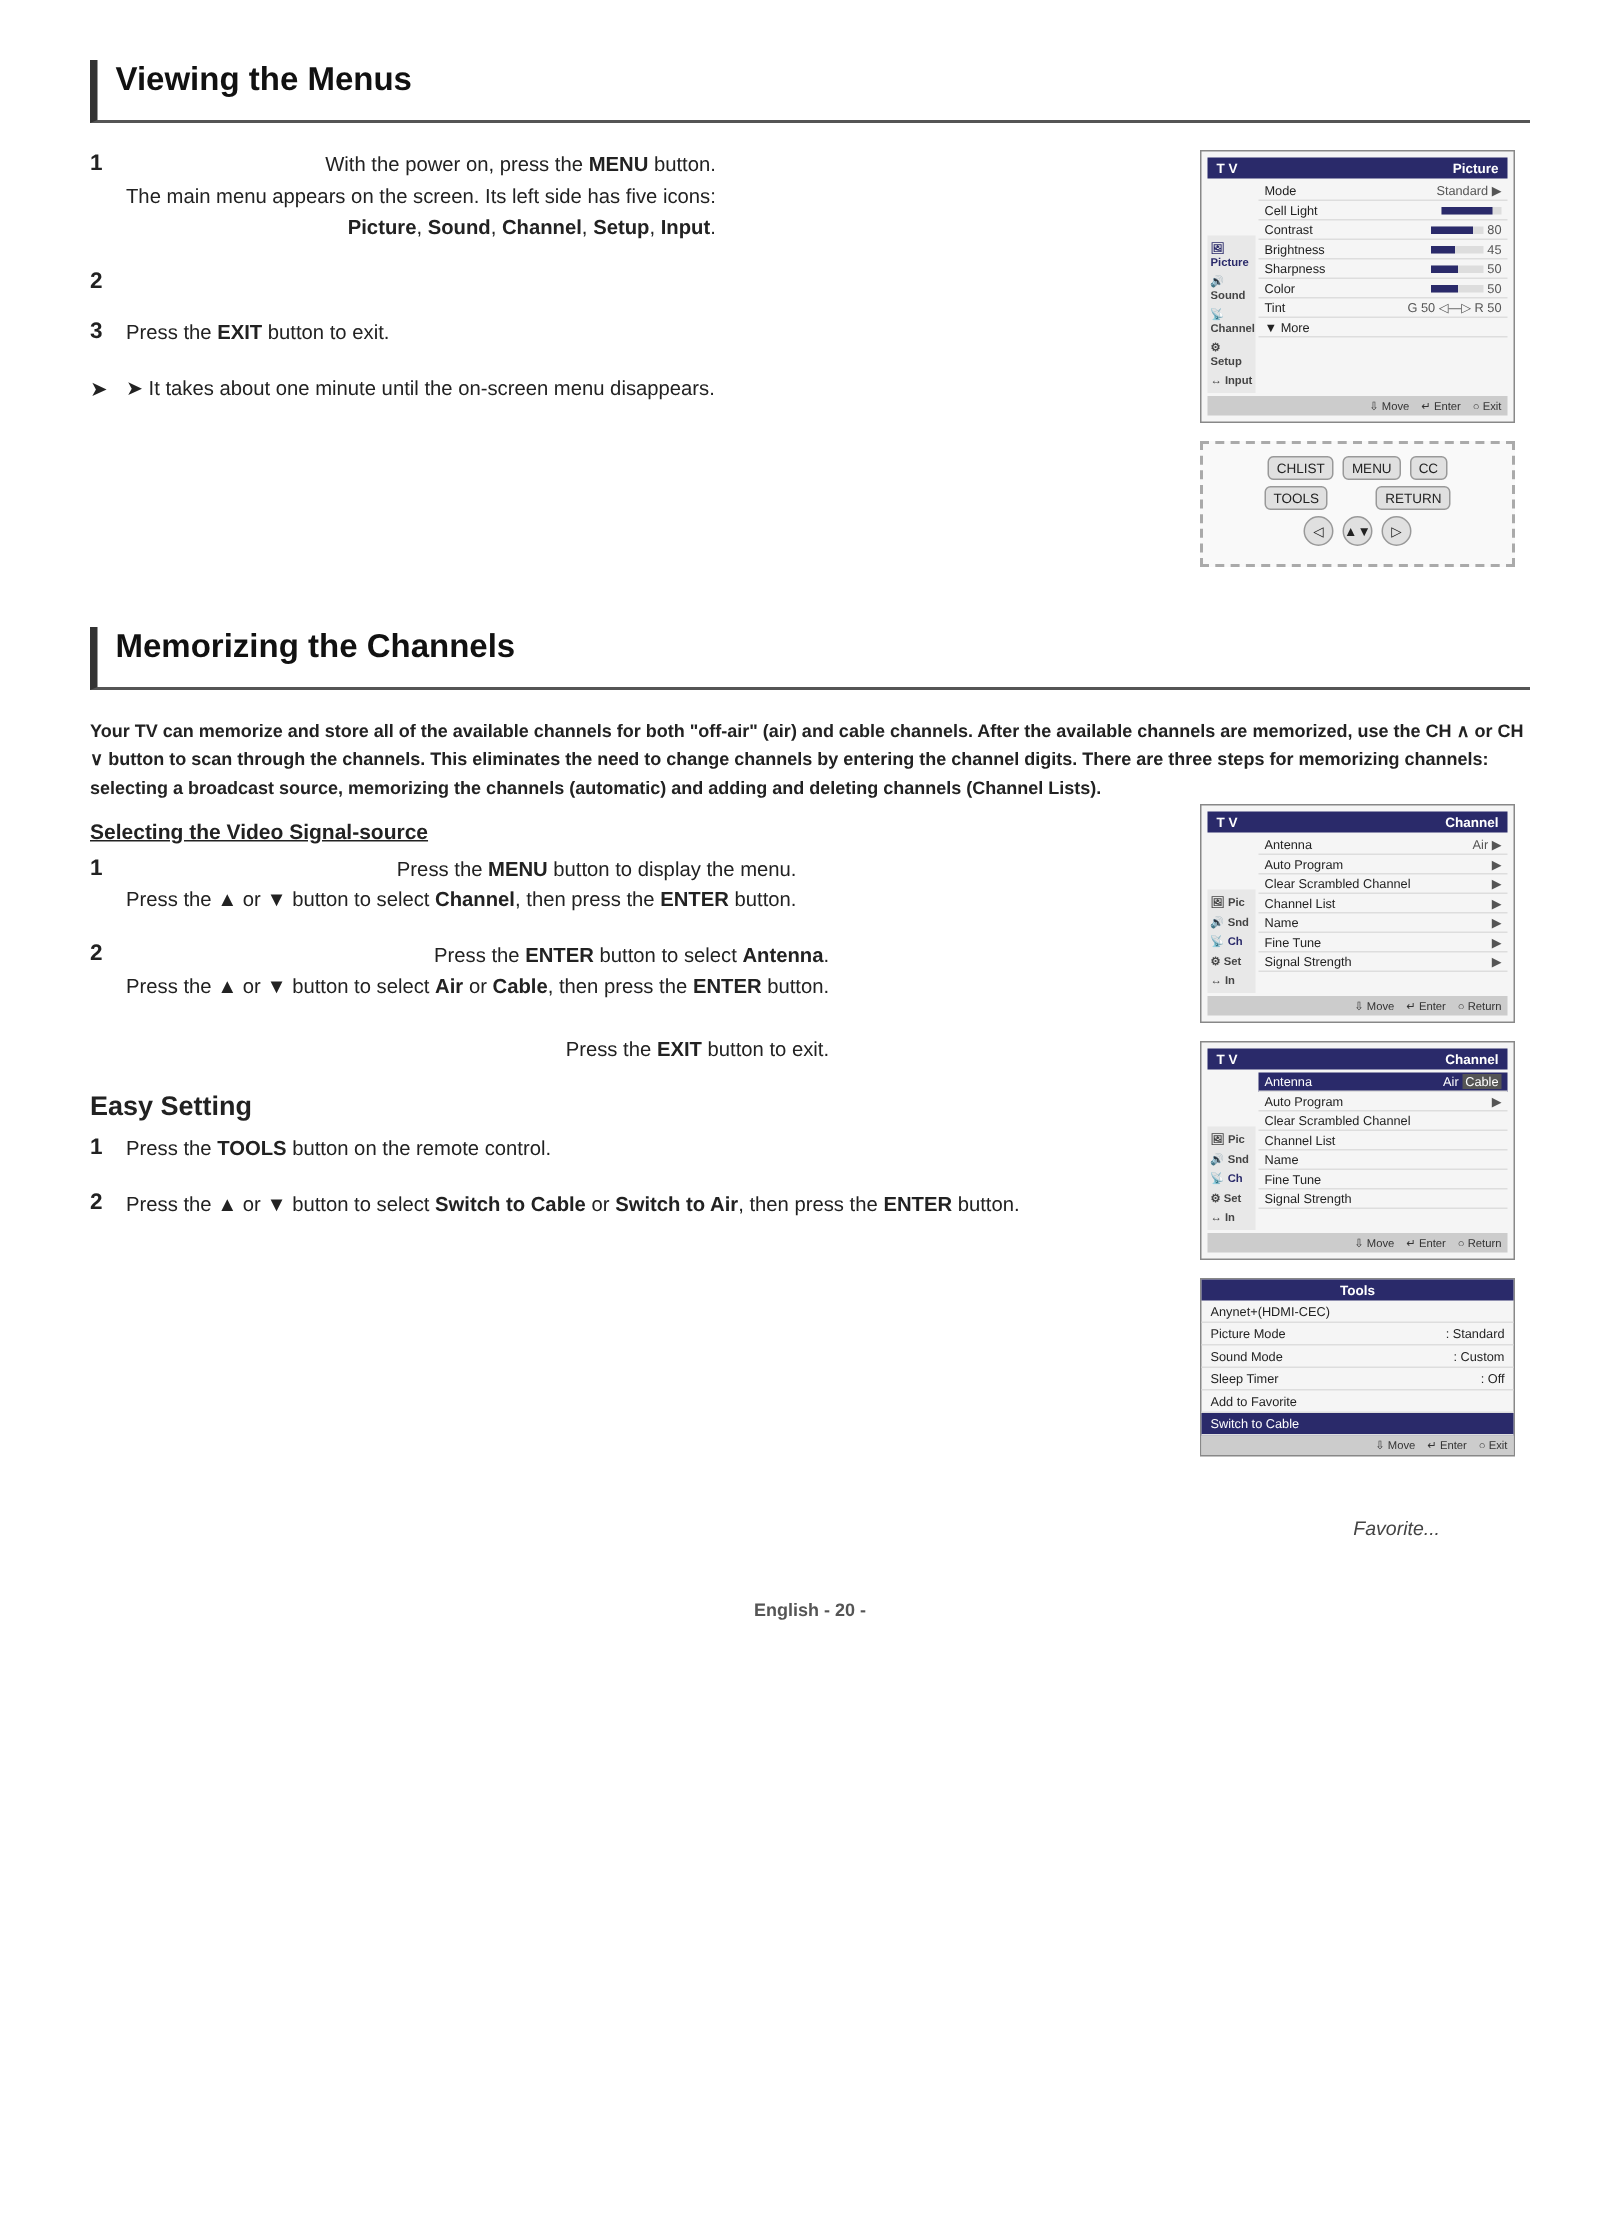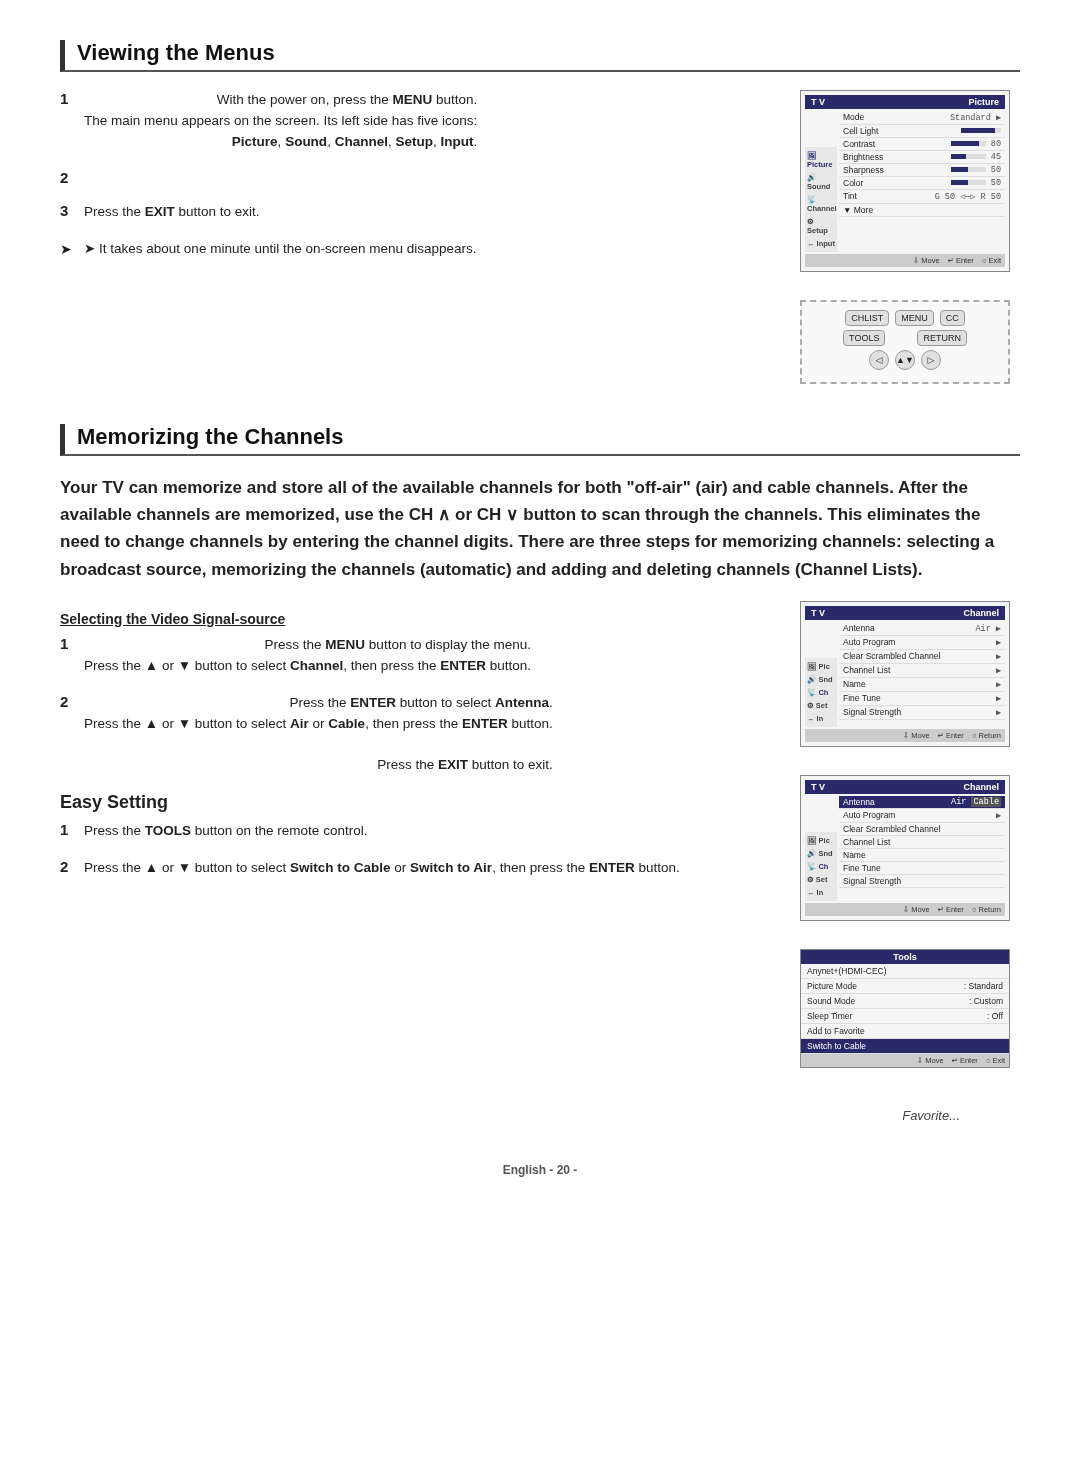--- a/index.html
+++ b/index.html
@@ -15,21 +15,21 @@
 
     
     .section-title {
       font-size: 22px;
       font-weight: bold;
       color: #111;
       border-left: 5px solid #333;
       padding-left: 12px;
       margin-bottom: 18px;
       border-bottom: 2px solid #555;
-      padding-bottom: 4px;
+      padding-bottom: 14px;
     }
 
     .section {
       margin-bottom: 40px;
     }
 
     
     .two-col {
       display: flex;
       gap: 20px;
@@ -38,21 +38,21 @@
 
     .steps-col {
       flex: 1;
     }
 
     .img-col {
       width: 220px;
       flex-shrink: 0;
       display: flex;
       flex-direction: column;
-      gap: 28px;
+      gap: 12px;
     }
 
     
     .step {
       display: flex;
       gap: 8px;
       margin-bottom: 16px;
       align-items: flex-start;
     }
 
@@ -79,24 +79,23 @@
       line-height: 1.55;
     }
 
     .arrow-sym {
       font-size: 14px;
       min-width: 16px;
     }
 
     
     .intro-bold {
-      font-size: 17px;
+      font-size: 12px;
       font-weight: bold;
       line-height: 1.6;
-      margin-bottom: 18px;
     }
 
     .sub-heading {
       font-size: 14px;
       font-weight: bold;
       text-decoration: underline;
       margin-bottom: 8px;
       margin-top: 10px;
     }
 
@@ -134,21 +133,21 @@
       border-bottom: 1px solid #ddd;
       color: #222;
     }
 
     .tv-screen .tv-row.selected {
       background: #2a2a6a;
       color: #fff;
     }
 
     .tv-screen .tv-row .label { }
-    .tv-screen .tv-row .val { color: #555; font-family: Liberation Mono, monospace; }
+    .tv-screen .tv-row .val { color: #555; }
     .tv-screen .tv-row.selected .val { color: #ddd; }
 
     .tv-screen .tv-sidebar {
       display: flex;
       gap: 2px;
     }
 
     .tv-screen .tv-left {
       width: 32px;
       background: #e8e8e8;

